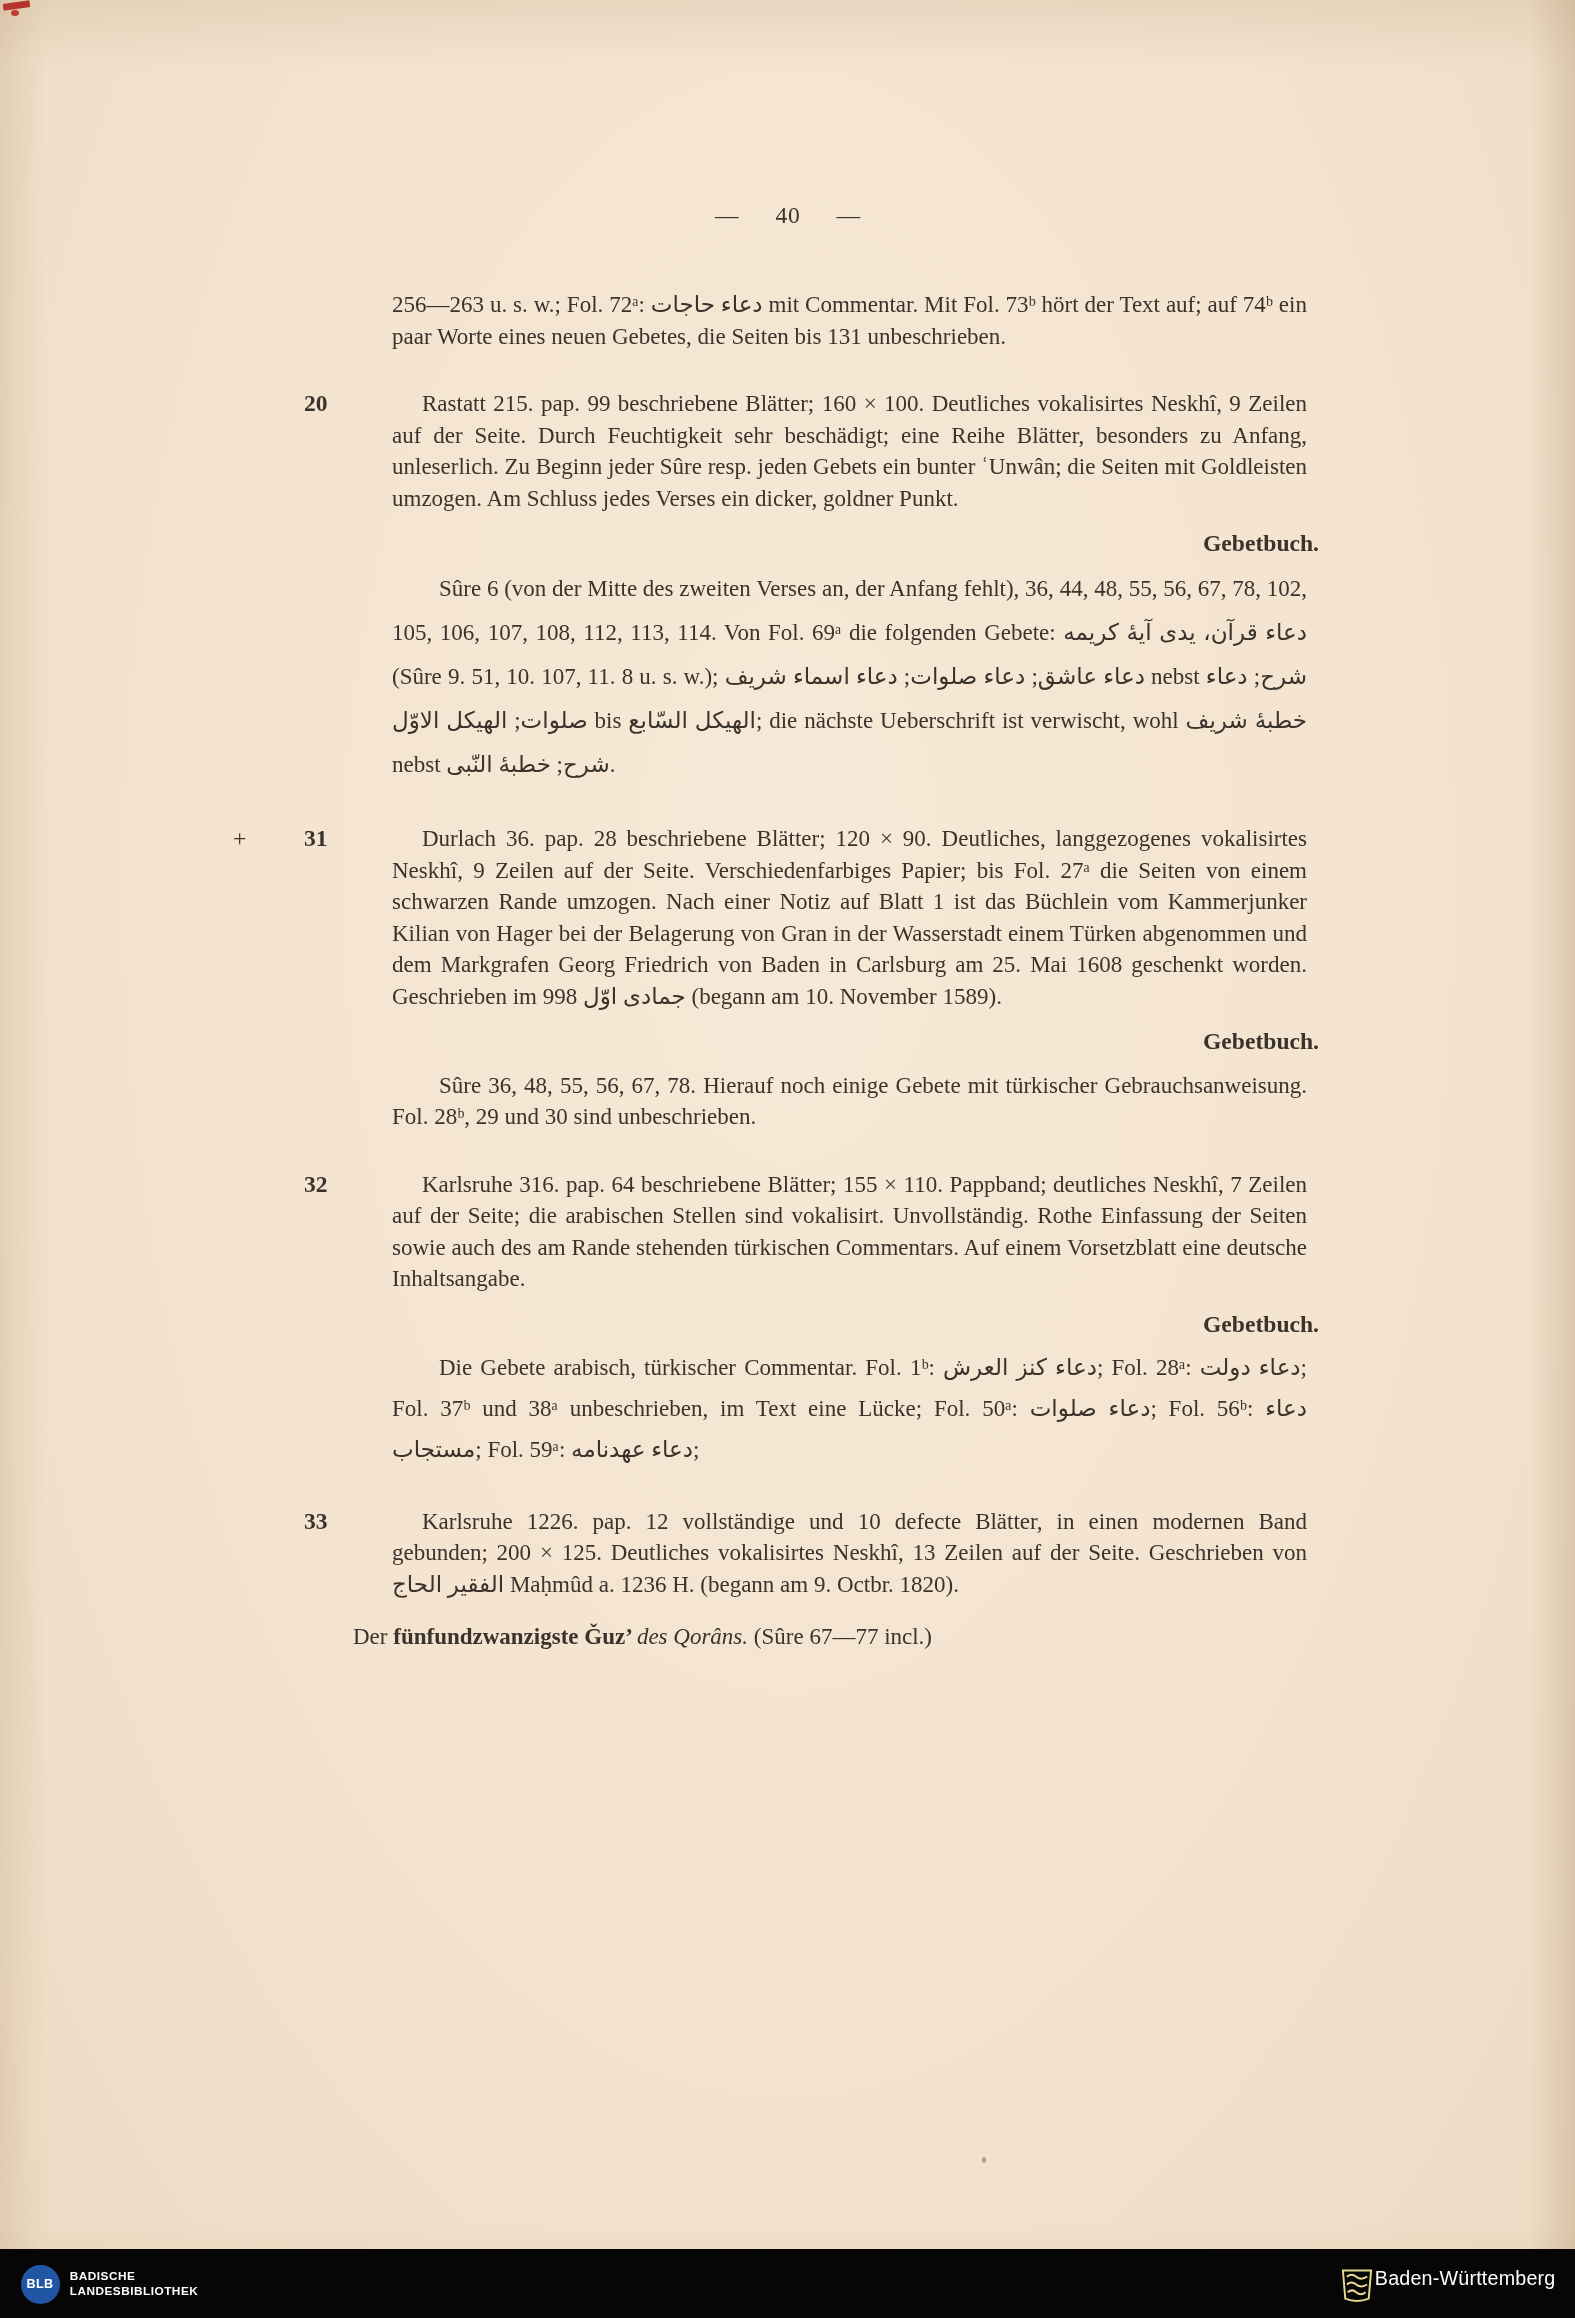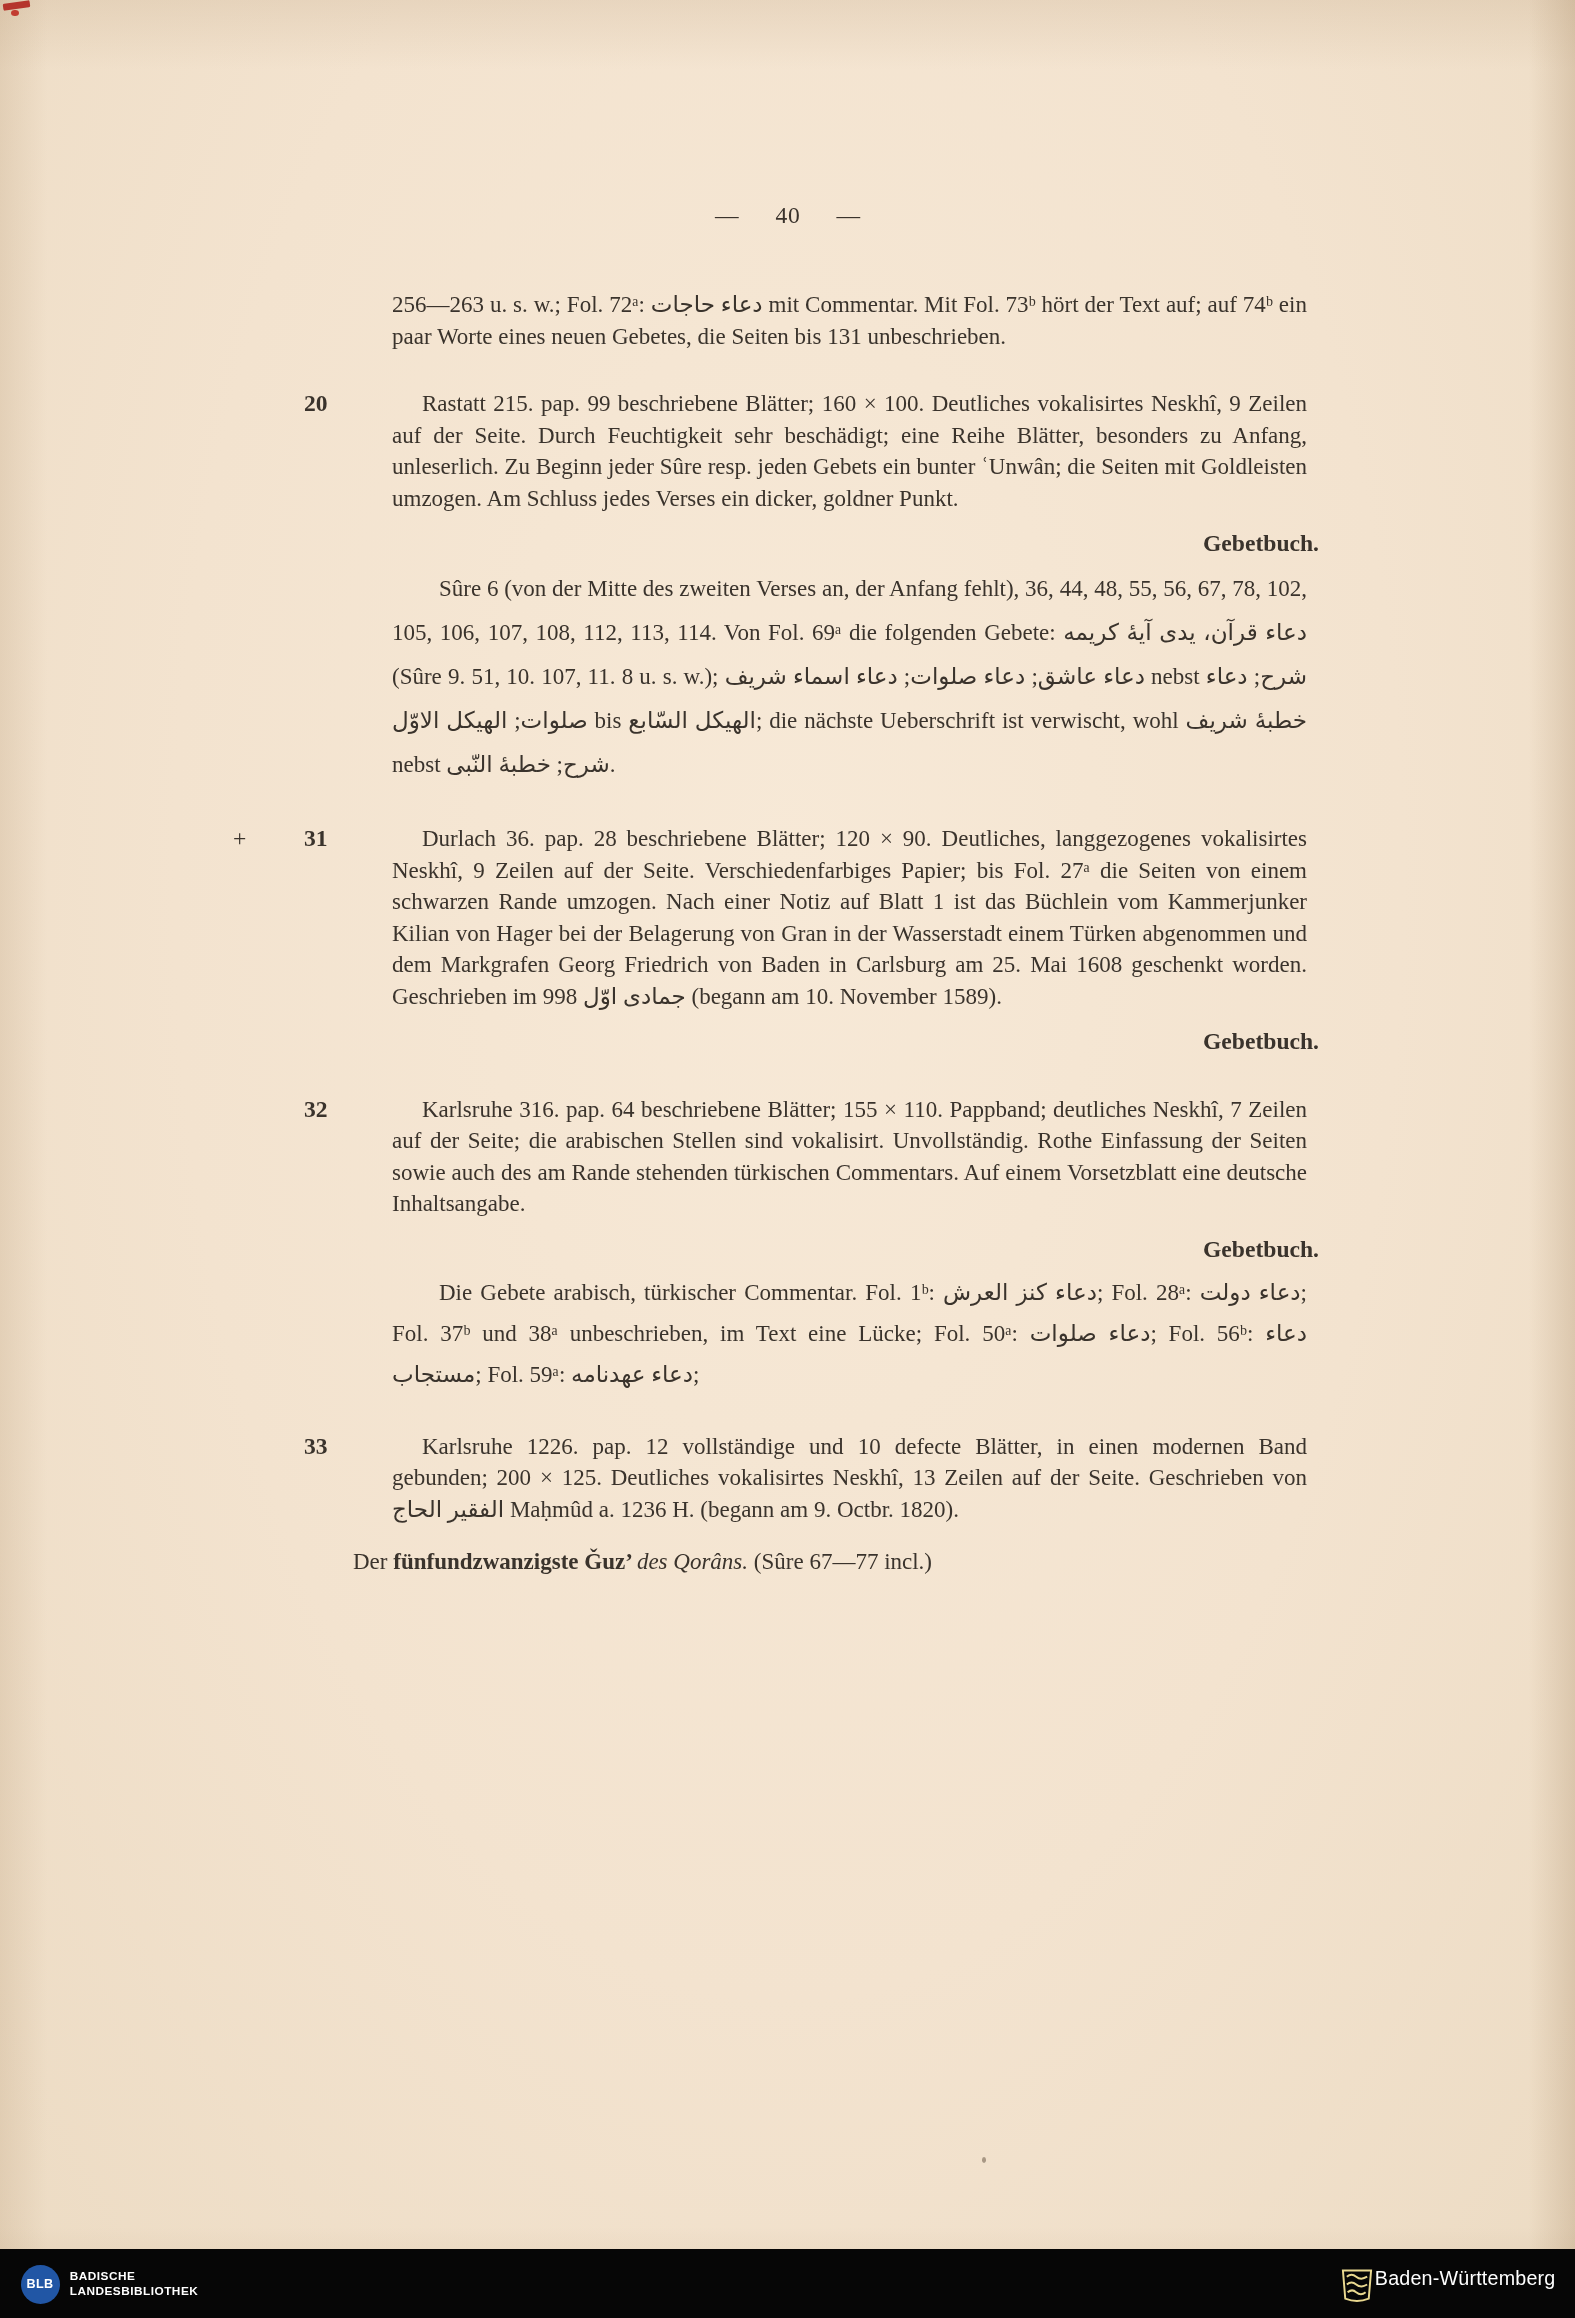--- a/index.html
+++ b/index.html
@@ -90,20 +90,21 @@
       <p class="desc">Rastatt 215. pap.  99 beschriebene Blätter; 160 × 100.  Deutliches vokalisirtes Neskhî, 9 Zeilen auf der Seite.  Durch Feuchtigkeit sehr beschädigt; eine Reihe Blätter, besonders zu Anfang, unleserlich.  Zu Beginn jeder Sûre resp. jeden Gebets ein bunter ʿUnwân; die Seiten mit Goldleisten umzogen.  Am Schluss jedes Verses ein dicker, goldner Punkt.</p>
       <p class="h-gebet">Gebetbuch.</p>
       <p class="prayer">Sûre 6 (von der Mitte des zweiten Verses an, der Anfang fehlt), 36, 44, 48, 55, 56, 67, 78, 102, 105, 106, 107, 108, 112, 113, 114.  Von Fol. 69ᵃ die folgenden Gebete: دعاء قرآن، يدى آيۀ كريمه (Sûre 9. 51, 10. 107, 11. 8 u. s. w.); دعاء عاشق; دعاء صلوات; دعاء اسماء شريف nebst شرح; دعاء صلوات; الهيكل الاوّل bis الهيكل السّابع; die nächste Ueberschrift ist verwischt, wohl خطبۀ شريف nebst شرح; خطبۀ النّبى.</p>
     </section>
 
     <section class="entry">
       <span class="entry-mark">+</span>
       <span class="entry-num">31</span>
       <p class="desc">Durlach 36. pap.  28 beschriebene Blätter; 120 × 90.  Deutliches, langgezogenes vokalisirtes Neskhî, 9 Zeilen auf der Seite.  Verschiedenfarbiges Papier; bis Fol. 27ᵃ die Seiten von einem schwarzen Rande umzogen.  Nach einer Notiz auf Blatt 1 ist das Büchlein vom Kammerjunker Kilian von Hager bei der Belagerung von Gran in der Wasserstadt einem Türken abgenommen und dem Markgrafen Georg Friedrich von Baden in Carlsburg am 25. Mai 1608 geschenkt worden.  Geschrieben im جمادى اوّل 998 (begann am 10. November 1589).</p>
       <p class="h-gebet">Gebetbuch.</p>
+      <p class="body-ind">Sûre 36, 48, 55, 56, 67, 78.  Hierauf noch einige Gebete mit türkischer Gebrauchsanweisung.  Fol. 28ᵇ, 29 und 30 sind unbeschrieben.</p>
     </section>
 
     <section class="entry">
       <span class="entry-num">32</span>
       <p class="desc">Karlsruhe 316. pap.  64 beschriebene Blätter; 155 × 110.  Pappband; deutliches Neskhî, 7 Zeilen auf der Seite; die arabischen Stellen sind vokalisirt.  Unvollständig.  Rothe Einfassung der Seiten sowie auch des am Rande stehenden türkischen Commentars.  Auf einem Vorsetzblatt eine deutsche Inhaltsangabe.</p>
       <p class="h-gebet">Gebetbuch.</p>
       <p class="prayer2">Die Gebete arabisch, türkischer Commentar.  Fol. 1ᵇ: دعاء كنز العرش; Fol. 28ᵃ: دعاء دولت;  Fol. 37ᵇ und 38ᵃ unbeschrieben, im Text eine Lücke; Fol. 50ᵃ: دعاء صلوات;  Fol. 56ᵇ: دعاء مستجاب;  Fol. 59ᵃ: دعاء عهدنامه;</p>
     </section>
 
     <section class="entry">

